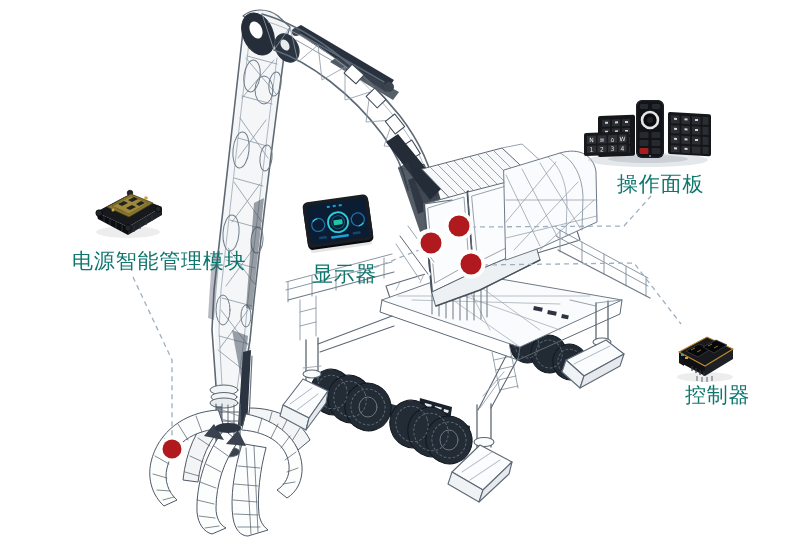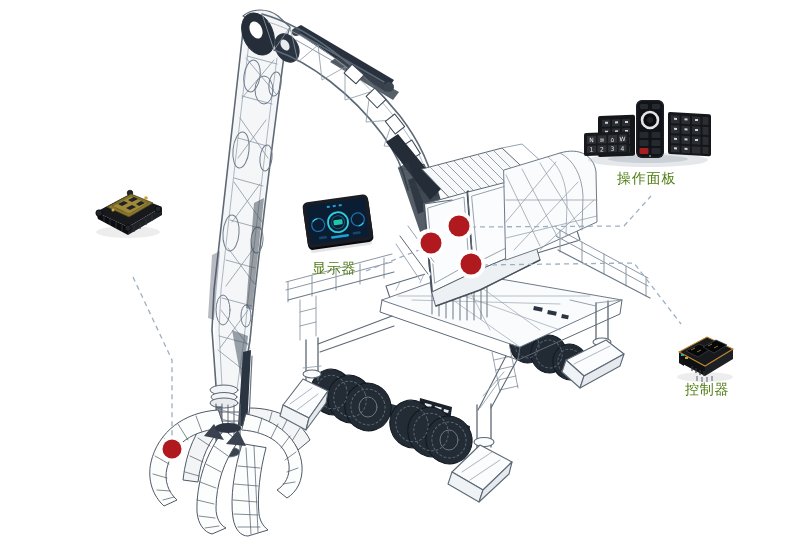--- a/index.html
+++ b/index.html
@@ -1,19 +1,19 @@
 <!DOCTYPE html>
 <html><head>
 <meta charset="utf-8">
 <style>
   html,body{margin:0;padding:0;}
   body{width:800px;height:542px;background:#ffffff;overflow:hidden;font-family:"Liberation Sans",sans-serif;}
   .stage{position:relative;width:800px;height:542px;}
   .stage svg{position:absolute;left:0;top:0;}
-  .lbl{position:absolute;font-size:14px;color:#4d7c0f;letter-spacing:0.8px;white-space:nowrap;}
+  .lbl{position:absolute;font-size:21px;color:#0f766e;letter-spacing:0.8px;white-space:nowrap;}
 </style>
 </head>
 <body>
 
 <div class="stage">
 <svg width="800" height="542" viewBox="0 0 800 542">
 
   <g stroke-linecap="round" stroke-linejoin="round" fill="none">
 
     <g>
@@ -460,16 +460,17 @@
       <circle cx="471" cy="264" r="14.5" fill="#ffffff" opacity="0.95"></circle>
       <circle cx="471" cy="264" r="10.5" fill="#b0191e"></circle>
     </g>
     <g>
       <circle cx="172" cy="449" r="13" fill="#ffffff" opacity="0.95"></circle>
       <circle cx="172" cy="449" r="9.5" fill="#b0191e"></circle>
     </g>
   </g>
 </svg>
 
+<div class="lbl" style="left:72px;top:247px;">电源智能管理模块</div>
 <div class="lbl" style="left:312px;top:260px;">显示器</div>
 <div class="lbl" style="left:617px;top:170px;">操作面板</div>
 <div class="lbl" style="left:685px;top:381px;text-align:center;">控制器</div>
 </div>
 
 </body></html>

